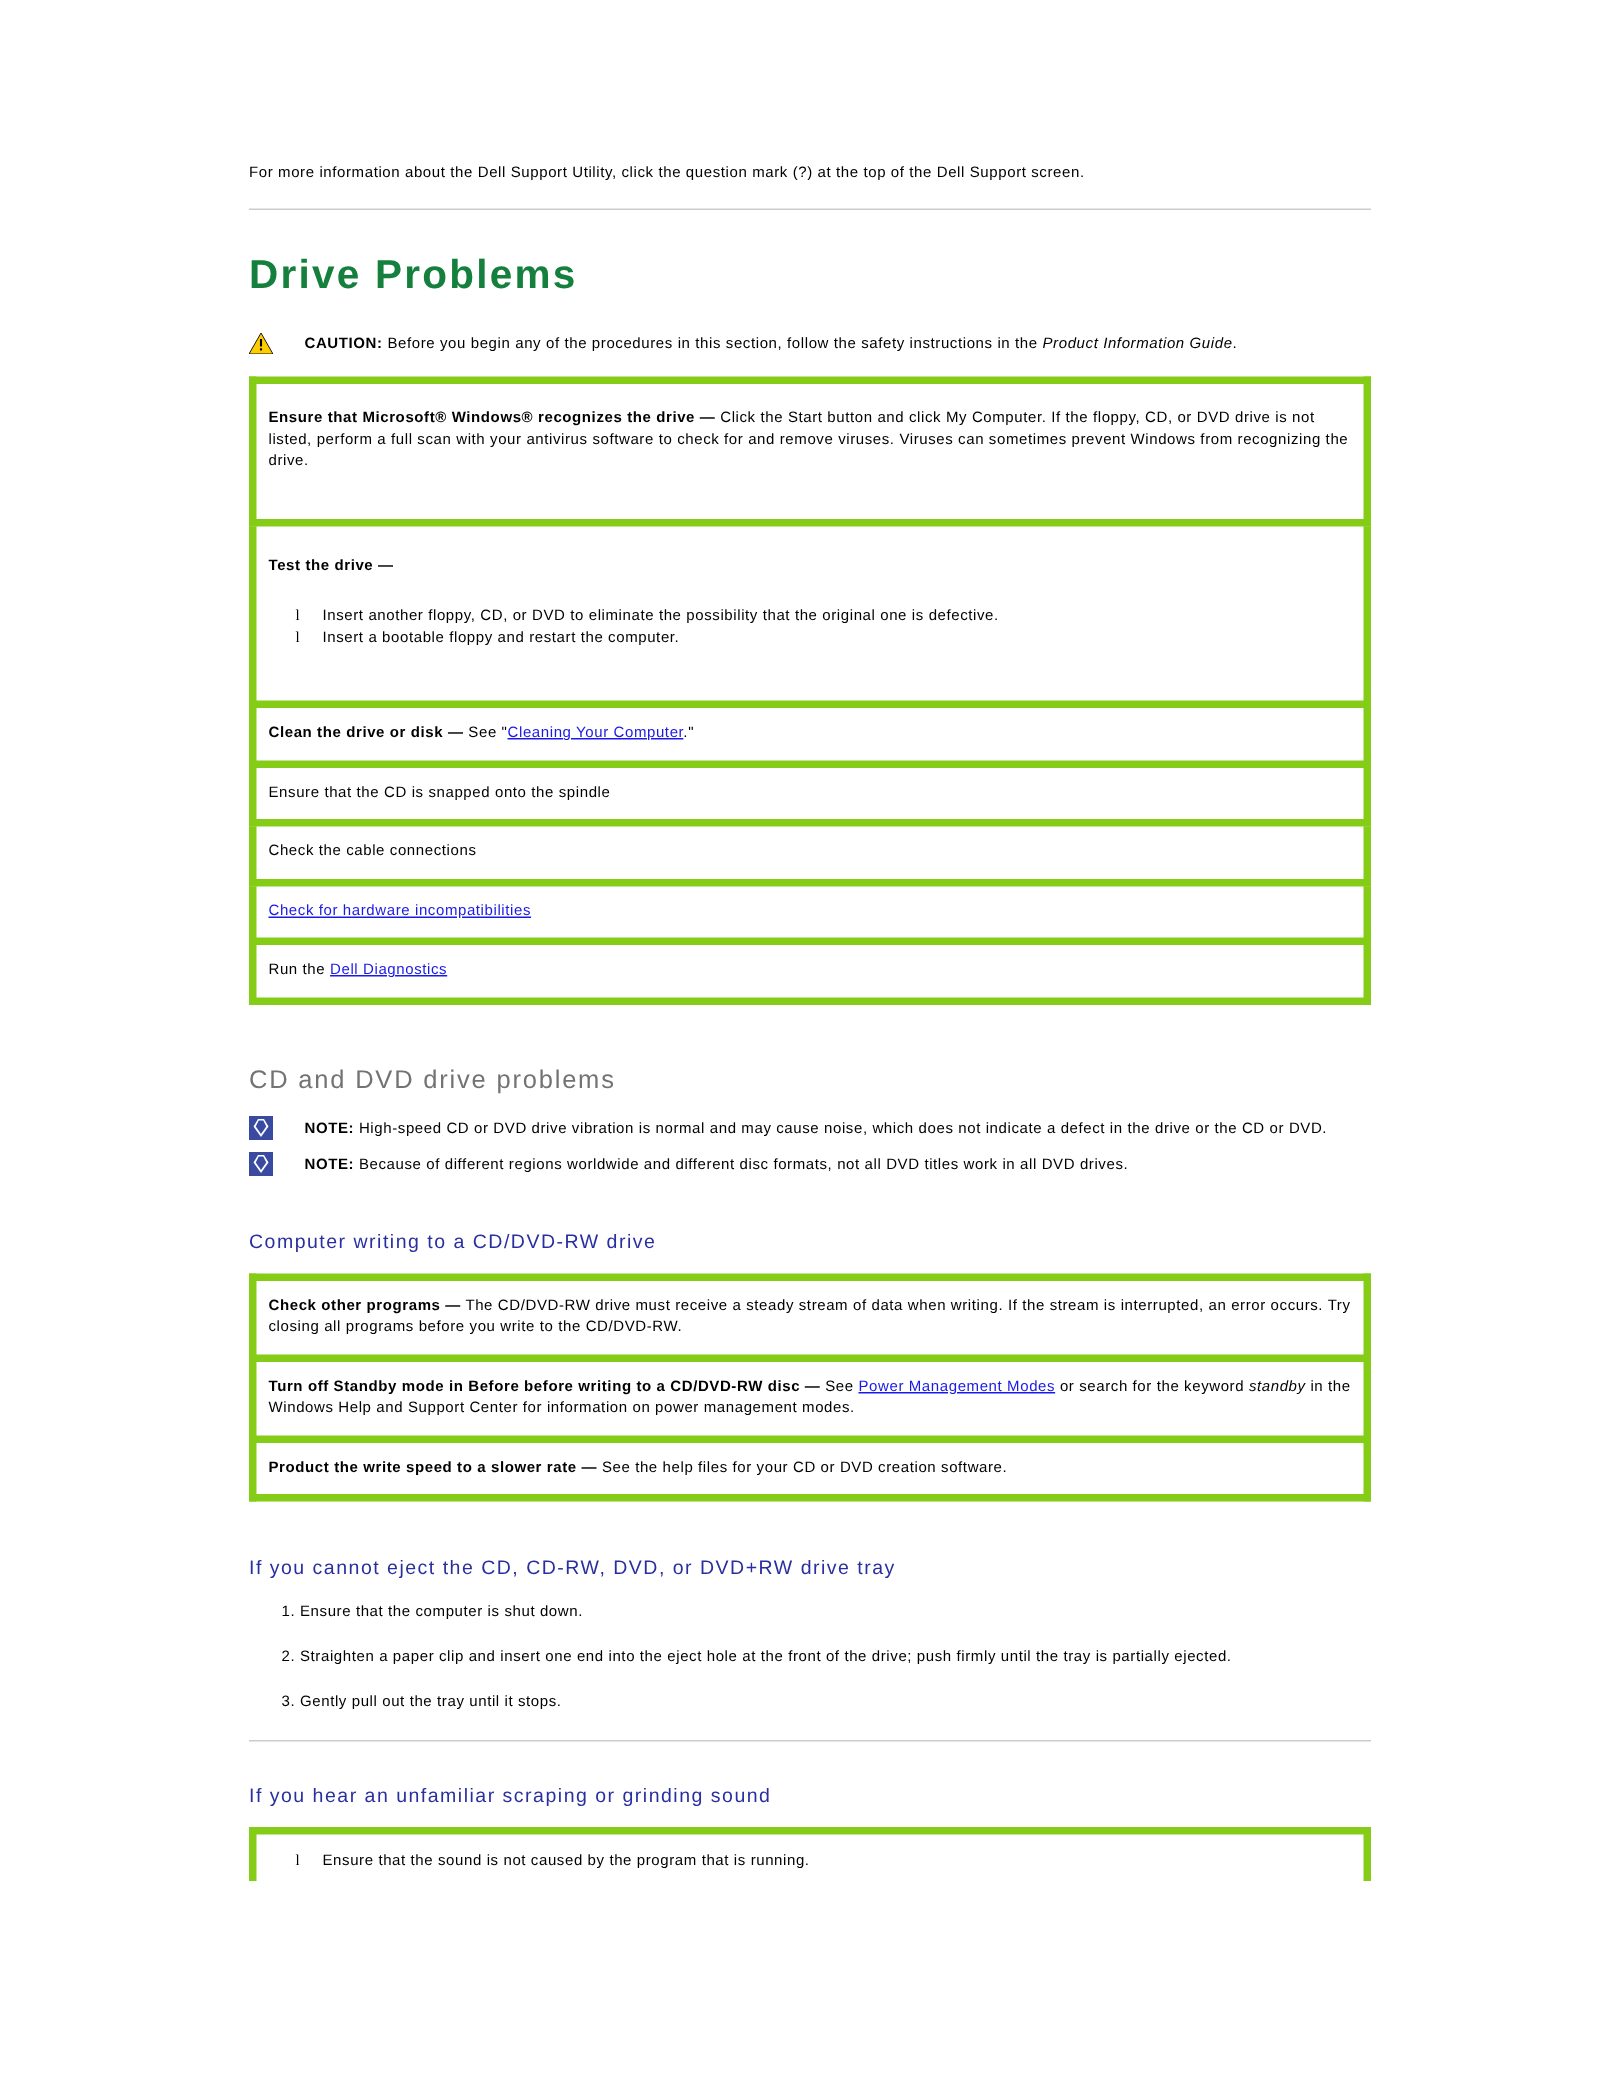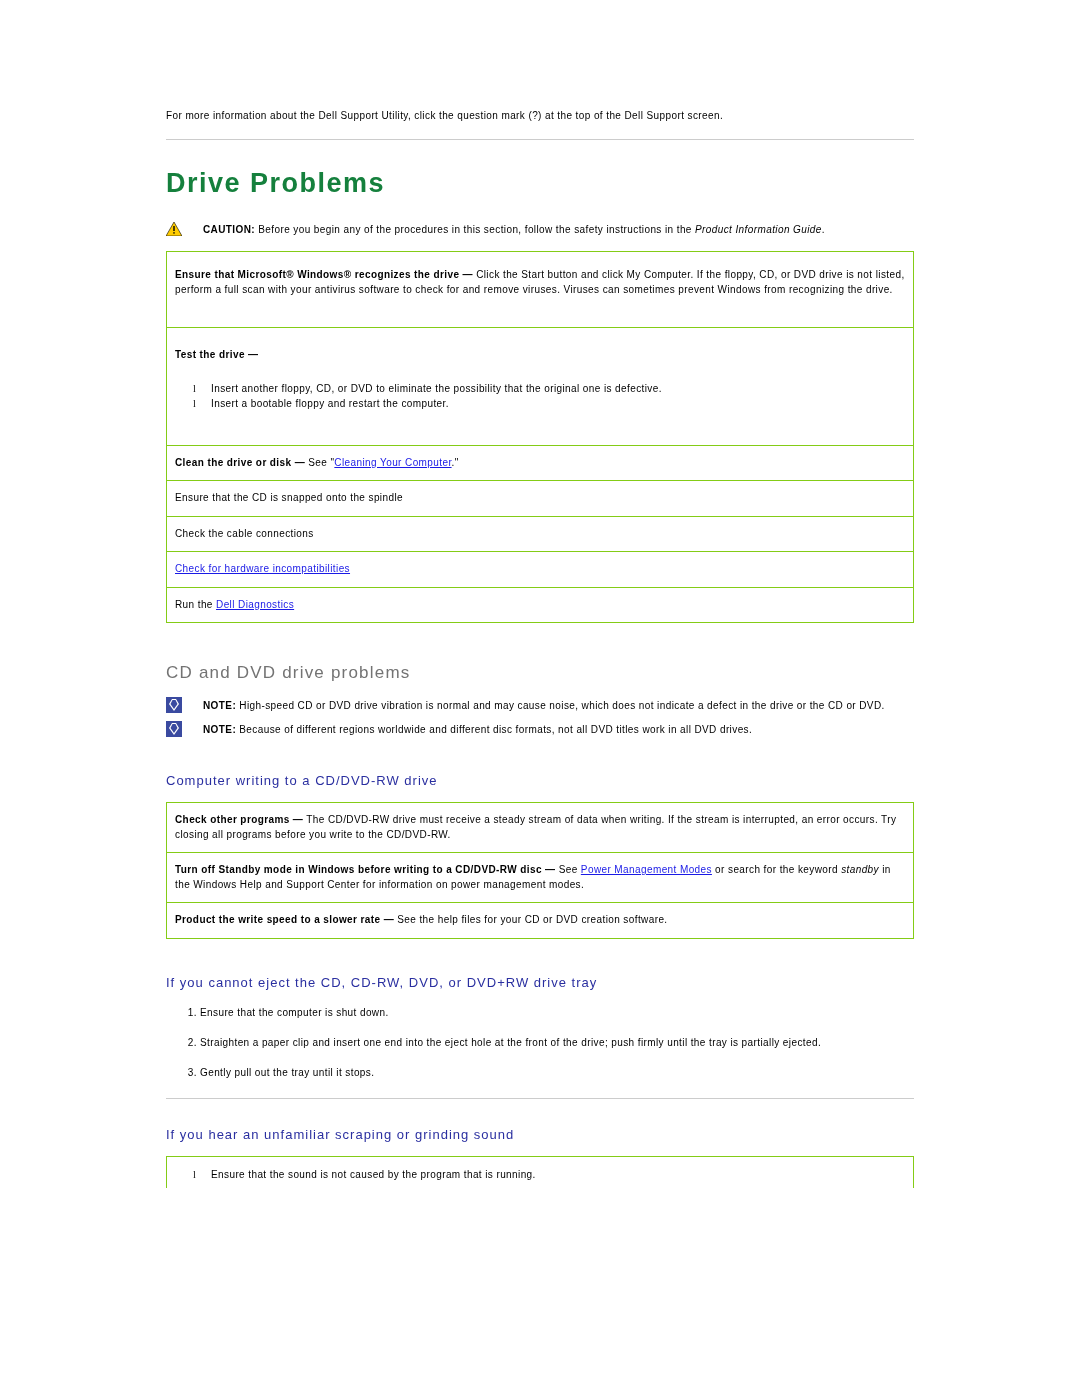--- a/index.html
+++ b/index.html
@@ -69,21 +69,21 @@
     flex: 1;
   }
   .caution-text .label, .note-text .label { font-weight: bold; }
   .caution-text .italic { font-style: italic; }
   table.boxed {
     width: 100%;
     border-collapse: collapse;
     margin: 14px 0 10px 0;
   }
   table.boxed td {
-    border: 1px solid #84cc16;
+    border: 5px solid #84cc16;
     padding: 16px 8px 30px 8px;
     font-size: 10px;
     letter-spacing: 0.4px;
     line-height: 1.45;
     vertical-align: top;
     margin-left: 23px;
   }
   table.boxed td.tight { padding-top: 10px; padding-bottom: 10px; }
   .bold-lead { font-weight: bold; }
   a.inline-link {
@@ -219,21 +219,21 @@
 
   <table class="boxed">
     <tbody>
         <tr>
           <td class="tight">
       <span class="bold-lead">Check other programs —</span><span>  The CD/DVD-RW drive must receive a steady stream of data when writing. If the stream is interrupted, an error occurs. Try closing all programs before you write to the CD/DVD-RW.</span>
     </td>
         </tr>
     <tr>
           <td class="tight">
-      <span class="bold-lead">Turn off Standby mode in Windows before writing to a CD/DVD-</span><span class="bold-lead">RW disc —</span><span>  See </span><a href="#" class="inline-link">Power Management Modes</a><span> or search for the keyword </span><span class="italic">standby</span><span> in the Windows Help and Support Center for information on power management modes.</span>
+      <span class="bold-lead">Turn off Standby mode in Before before writing to a CD/DVD-</span><span class="bold-lead">RW disc —</span><span>  See </span><a href="#" class="inline-link">Power Management Modes</a><span> or search for the keyword </span><span class="italic">standby</span><span> in the Windows Help and Support Center for information on power management modes.</span>
     </td>
         </tr>
     <tr>
           <td class="tight">
       <span class="bold-lead">Product the write speed to a slower rate —</span><span> See the help files for your CD or DVD creation software.</span>
     </td>
         </tr>
   </tbody>
     </table>
 

